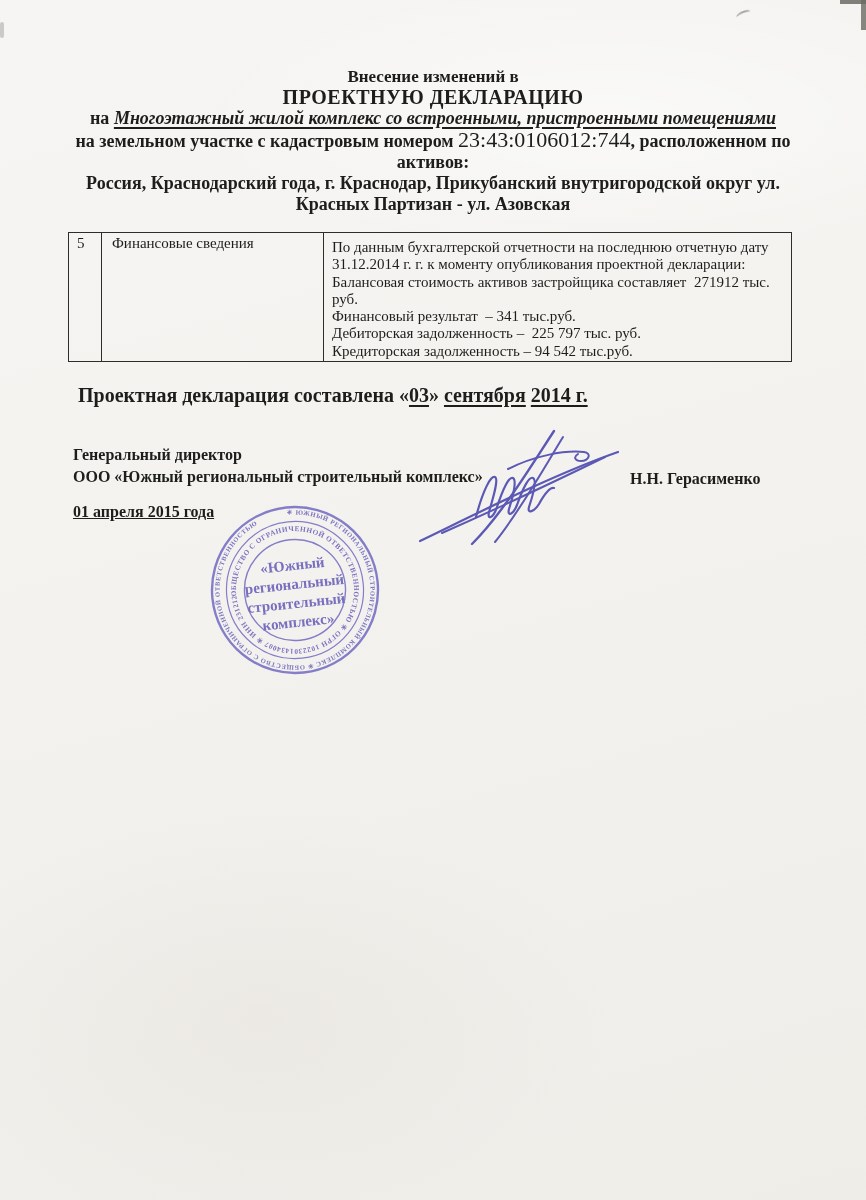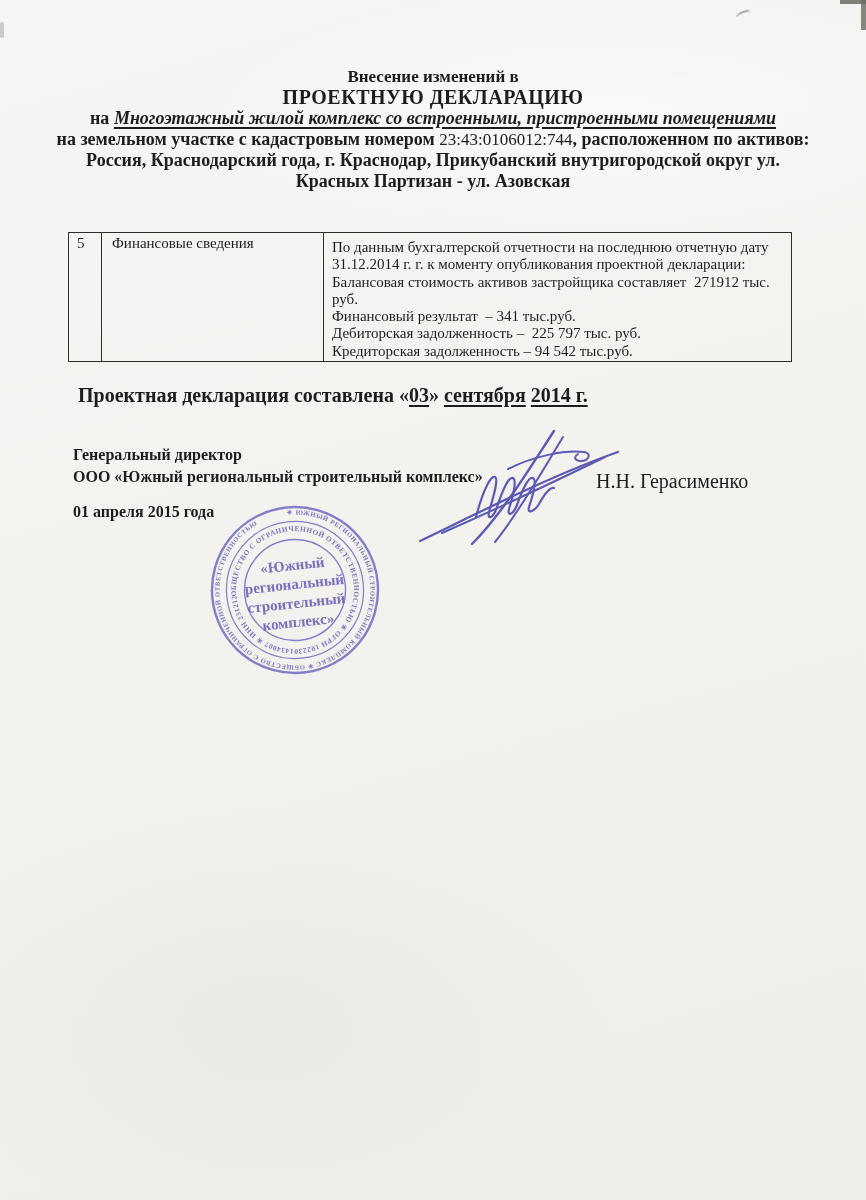--- a/index.html
+++ b/index.html
@@ -24,41 +24,41 @@
     border-top:2px solid #8d8d89; border-radius:60% 40% 0 0; transform:rotate(-18deg); opacity:.75; filter:blur(.4px); }
   .edge-smudge { position:absolute; left:0; top:22px; width:4px; height:16px; background:#a0a09a; opacity:.5; border-radius:2px; filter:blur(.5px); }
 
   
   .title-block { position:absolute; top:66px; left:50px; right:50px; text-align:center; font-weight:bold; line-height:21px; }
   .t-line1 { font-size:17px; }
   .t-line2 { font-size:20px; letter-spacing:.5px; }
   .t-line3 { font-size:18px; }
   .t-line3 .ital { font-style:italic; text-decoration:underline; text-underline-offset:3px; text-decoration-thickness:1.5px; }
   .t-line4, .t-line5, .t-line6 { font-size:18px; }
-  .cadastral { font-weight:normal; font-size:17px; }
+  .cadastral { font-weight:normal; font-size:22px; }
 
   
   table.fin { position:absolute; top:232px; left:68px; width:724px; border-collapse:collapse; font-size:15px; }
   table.fin td { border:1.6px solid #2e2e29; vertical-align:top; }
   td.c-num { width:33px; padding:2px 0 0 8px; }
   td.c-label { width:222px; padding:2px 22px 0 10px; }
   td.c-content { padding:6px 6px 1px 8px; }
   .content-line { line-height:17.3px; white-space:pre-wrap; }
 
   
   .published { position:absolute; top:340px; left:70px; width:710px; font-size:15.5px; line-height:21px; white-space:pre-wrap; }
   .site-link { font-weight:bold; }
   .site-link.u { text-decoration:underline; text-underline-offset:2px; }
   .composed { position:absolute; top:384px; left:78px; font-size:20px; font-weight:bold; white-space:pre-wrap; }
   .composed .u { text-decoration:underline; text-underline-offset:3px; }
 
   
   .sig-block { position:absolute; top:444px; left:73px; font-size:16px; font-weight:bold; line-height:21.5px; }
-  .sig-date { margin-top:14px; }
-  .signer-name { position:absolute; top:470px; left:596px; font-size:20px; font-weight:normal; }
+  .sig-date { margin-top:14px;text-decoration:underline; }
+  .signer-name { position:absolute; top:470px; left:630px; font-size:16px; font-weight:bold; }
   .signature-svg { position:absolute; left:412px; top:423px; width:210px; height:132px; }
 
   
   .stamp { position:absolute; left:209px; top:504px; width:172px; height:172px; transform:rotate(-6deg); opacity:.92; }
   .stamp svg { width:100%; height:100%; }
   .stamp .ring { fill:none; stroke:#7b74c4; }
   .stamp text { fill:#7269bd; font-family:"Liberation Serif","DejaVu Serif",serif; }
   .stamp .ring-text-outer { font-size:6.6px; letter-spacing:.6px; font-weight:bold; }
   .stamp .ring-text-inner { font-size:7.3px; letter-spacing:.5px; font-weight:bold; }
   .stamp .center-line { font-size:15px; font-weight:bold; text-anchor:middle; fill:#6e64bb; }

